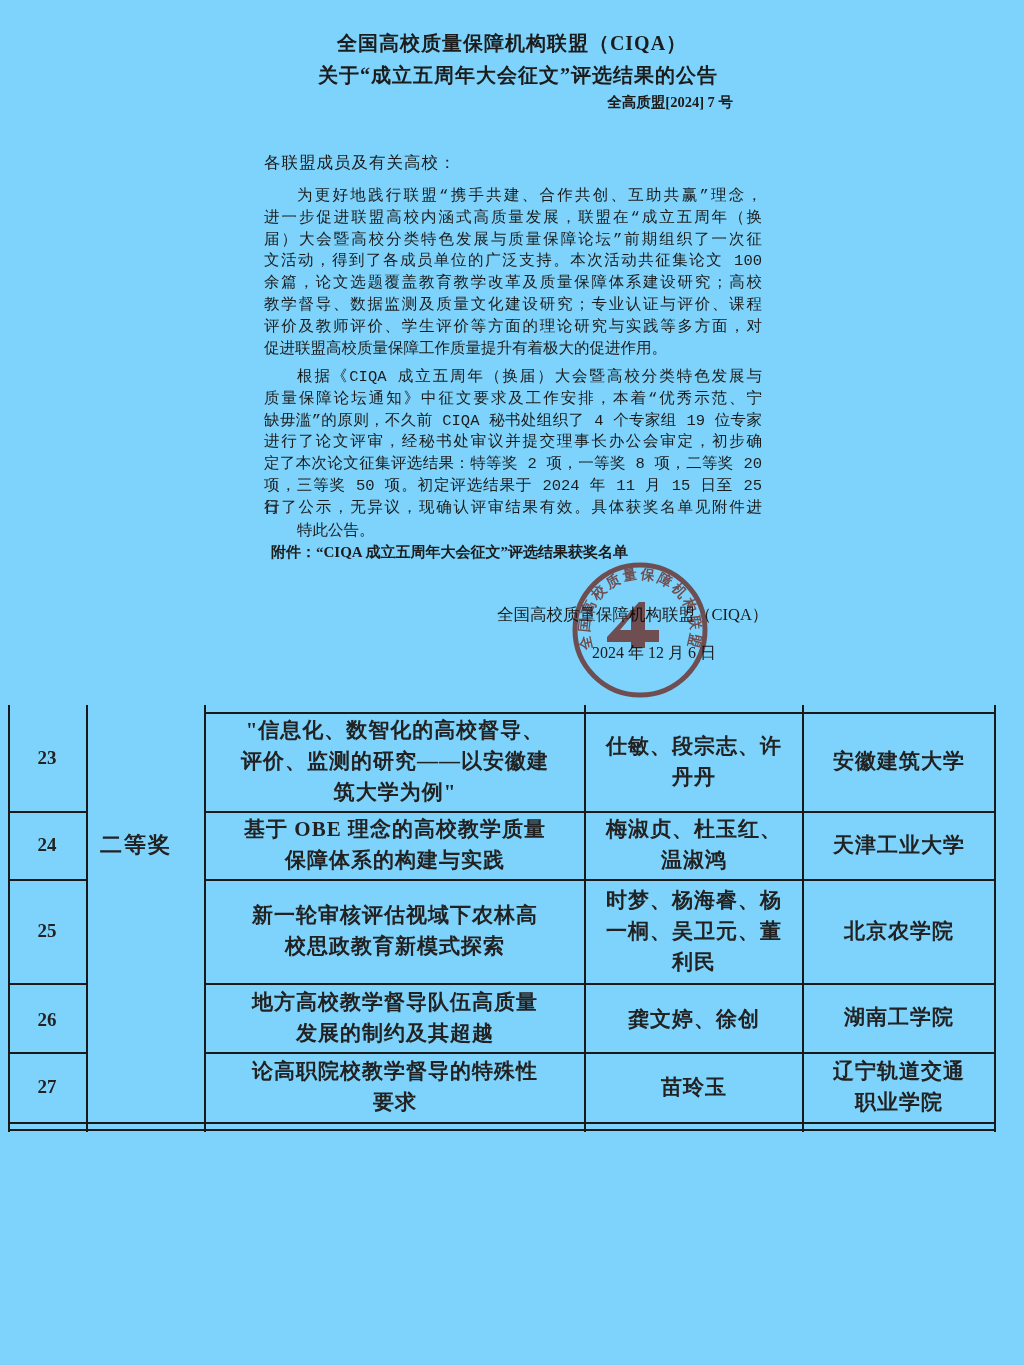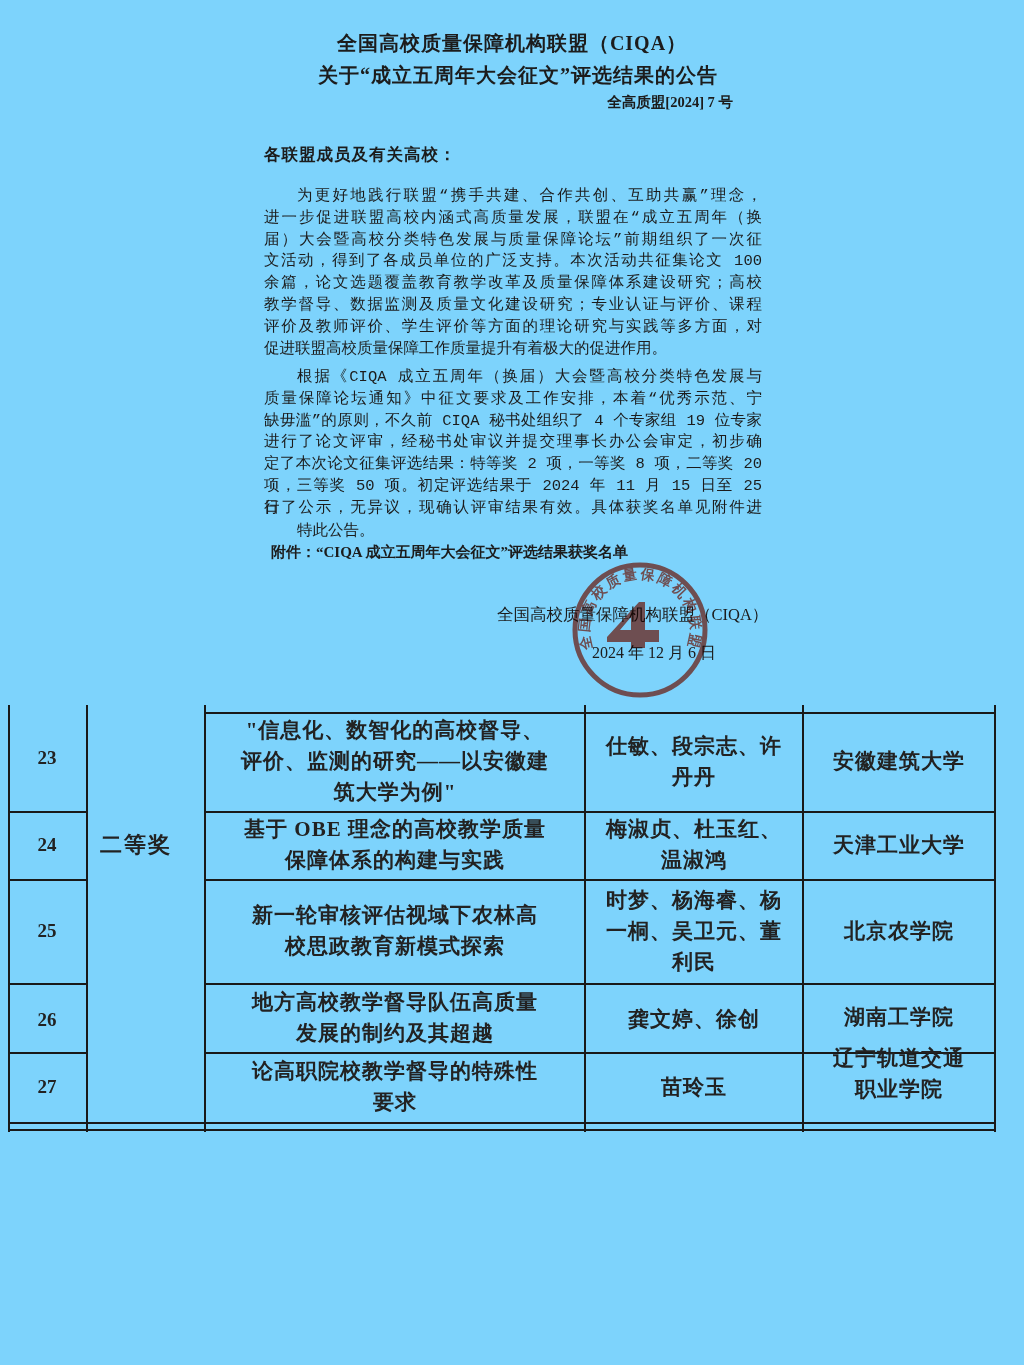--- a/index.html
+++ b/index.html
@@ -7,22 +7,22 @@
   .page { position:relative; width:1024px; height:1365px; background:#7dd3fc;
           margin:0 auto; overflow:hidden; color:#1c1c1c; }
 
   
   .title { position:absolute; left:0; width:100%; text-align:center;
            font-size:20px; font-weight:bold; letter-spacing:1px; }
   .title1 { top:30px; }
   .title2 { top:62px;padding-left:12px; }
   .docnum { position:absolute; top:93px; right:291px;
             font-size:14.5px; font-weight:bold; }
-  .salutation { position:absolute; top:144px; left:264px;
-                font-size:16.5px; font-weight:bold; letter-spacing:1px; }
+  .salutation { position:absolute; top:152px; left:264px;
+                font-size:16.5px; font-weight:normal; letter-spacing:1px; }
   .para { position:absolute; left:264px; width:498px;font-family:Liberation Mono, monospace; }
   .para1 { top:186px; }
   .para2 { top:367px; }
   .jline { height:21.8px; line-height:21.8px; font-size:15.5px;
            text-align:justify; text-align-last:justify; }
   .jline.indent { padding-left:33px; }
   .jline.last { text-align-last:left; }
   .closing { position:absolute; top:520px; left:297px; font-size:15.5px; }
   .attachment { position:absolute; top:543px; left:271px;
                 font-size:15px; font-weight:bold; }
@@ -140,17 +140,17 @@
     <div class="cell numcell" style="left:0; top:278px; width:78px; height:73px;">26</div>
     <div class="cell bcell" style="left:198px; top:278px; width:378px; height:69px;">地方高校教学督导队伍高质量
 发展的制约及其超越</div>
     <div class="cell bcell" style="left:578px; top:278px; width:216px; height:72px;text-align:right;">龚文婷、徐创</div>
     <div class="cell bcell" style="left:796px; top:278px; width:190px; height:69px;">湖南工学院</div>
 
     <div class="cell numcell" style="left:0; top:347px; width:78px; height:70px;">27</div>
     <div class="cell bcell" style="left:198px; top:347px; width:378px; height:70px;">论高职院校教学督导的特殊性
 要求</div>
     <div class="cell bcell" style="left:578px; top:347px; width:216px; height:70px;">苗玲玉</div>
-    <div class="cell bcell" style="left:796px; top:334px; width:190px; height:70px;">辽宁轨道交通
+    <div class="cell bcell" style="left:796px; top:347px; width:190px; height:70px;">辽宁轨道交通
 职业学院</div>
   </div>
 
 </div>
 
 </body></html>

